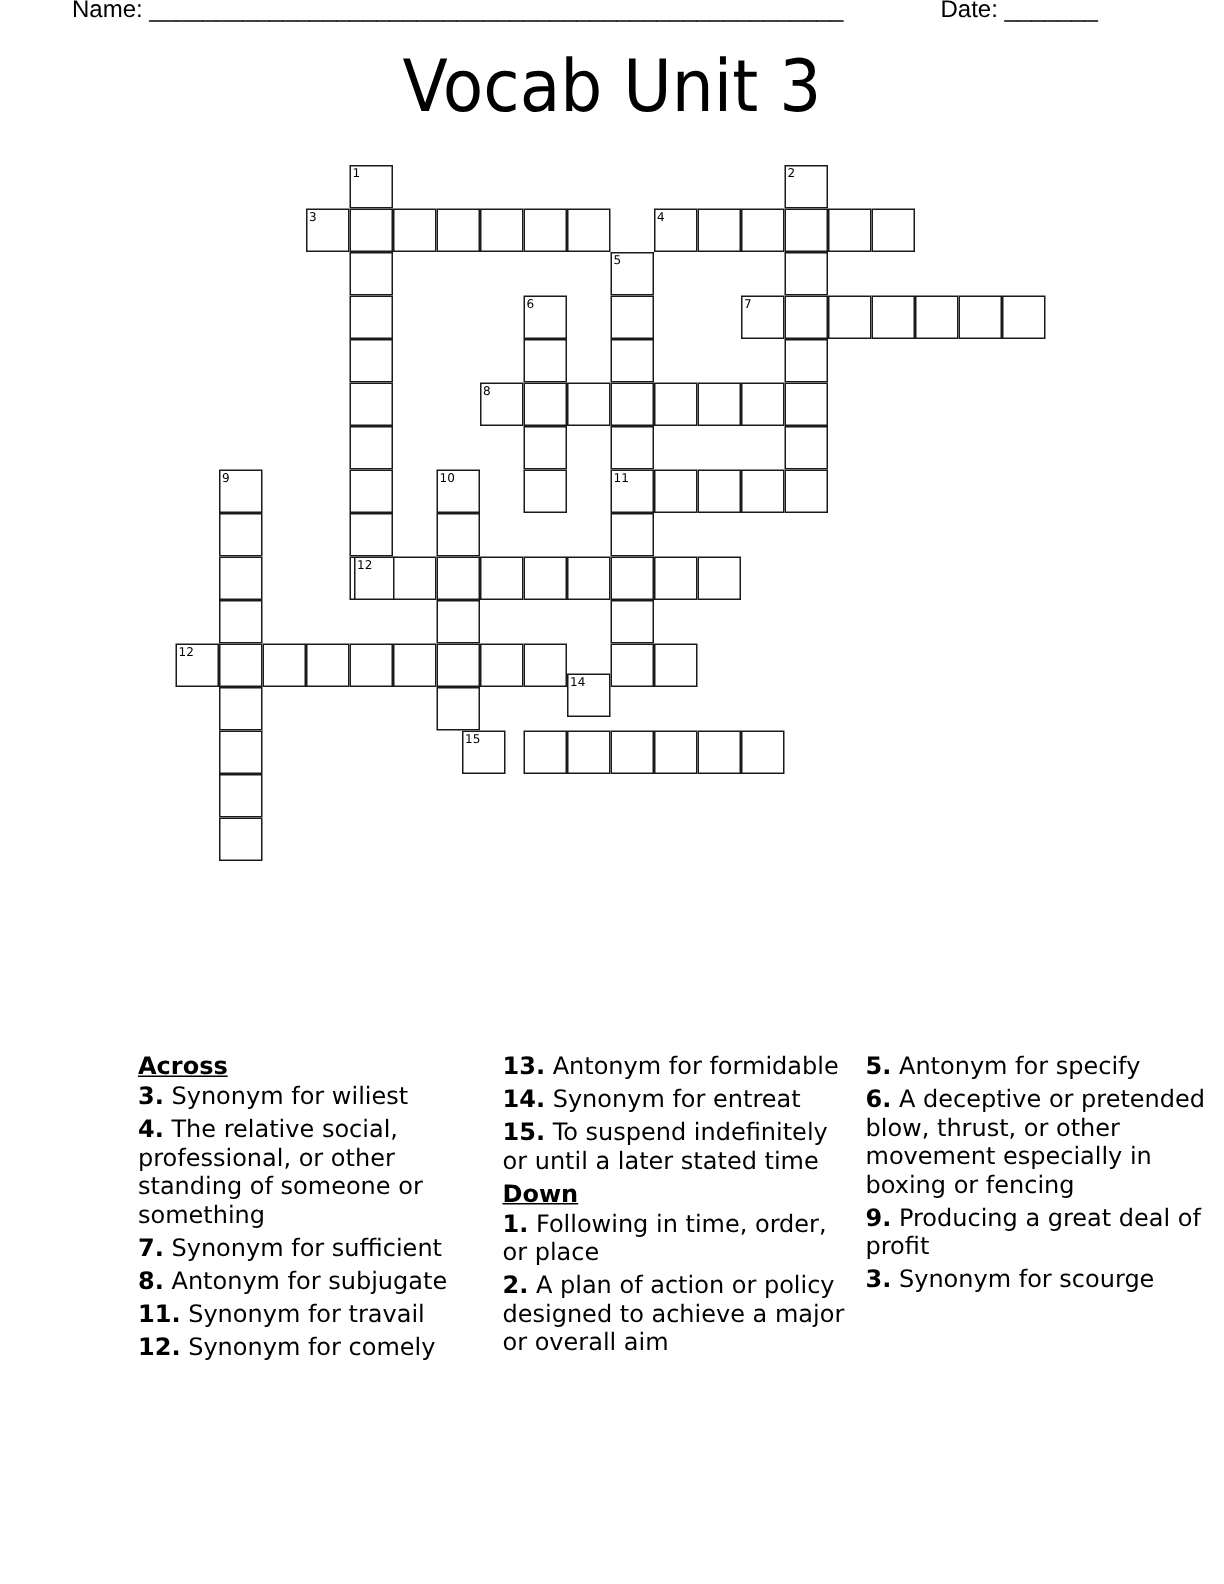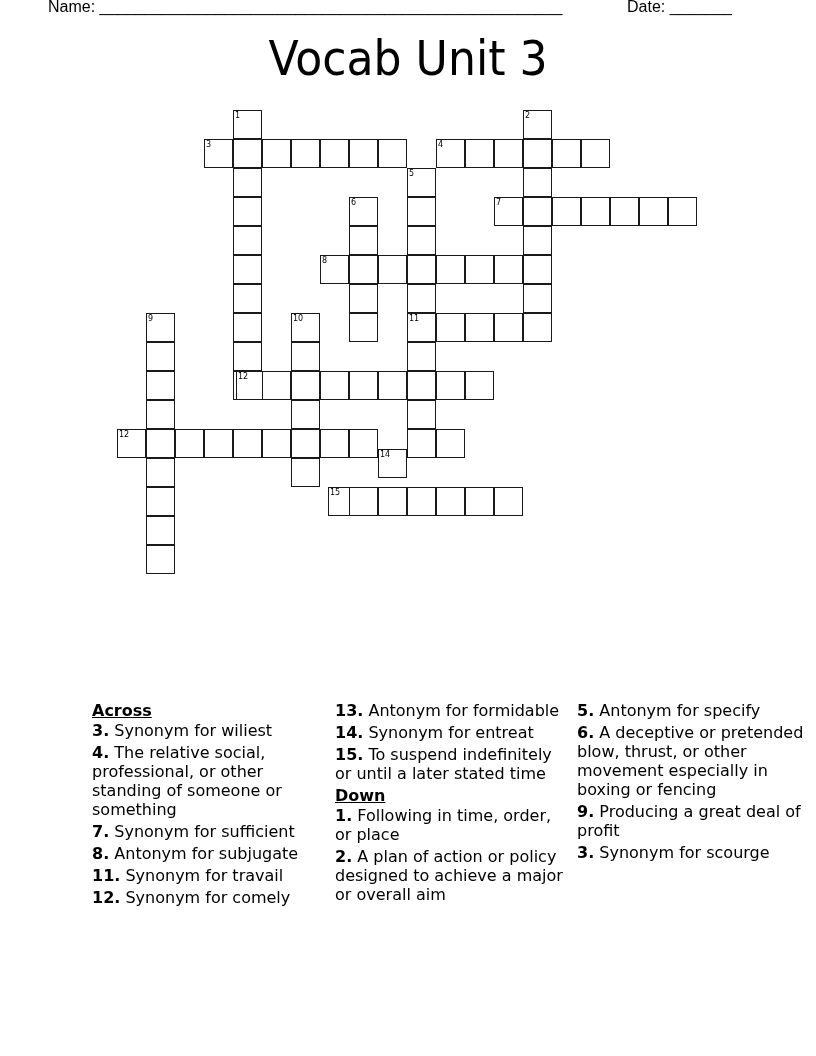--- a/index.html
+++ b/index.html
@@ -140,21 +140,21 @@
     <div class="cell" style="left: 175px; top: 429px;"></div>
     <div class="cell" style="left: 204px; top: 429px;"></div>
     <div class="cell" style="left: 233px; top: 429px;"></div>
     <div class="cell" style="left: 262px; top: 429px;"></div>
     <div class="cell" style="left: 320px; top: 429px;"></div>
     <div class="cell" style="left: 349px; top: 429px;"></div>
     <div class="cell" style="left: 378px; top: 449px;">
       <span class="num">14</span>
     </div>
     <div class="cell" style="left: 436px; top: 429px;"></div>
-    <div class="cell" style="left: 328px; top: 487px;">
+    <div class="cell" style="left: 308px; top: 487px;">
       <span class="num">15</span>
     </div>
     <div class="cell" style="left: 349px; top: 487px;"></div>
     <div class="cell" style="left: 378px; top: 487px;"></div>
     <div class="cell" style="left: 407px; top: 487px;"></div>
     <div class="cell" style="left: 436px; top: 487px;"></div>
     <div class="cell" style="left: 465px; top: 487px;"></div>
     <div class="cell" style="left: 494px; top: 487px;"></div>
   </div>
 

